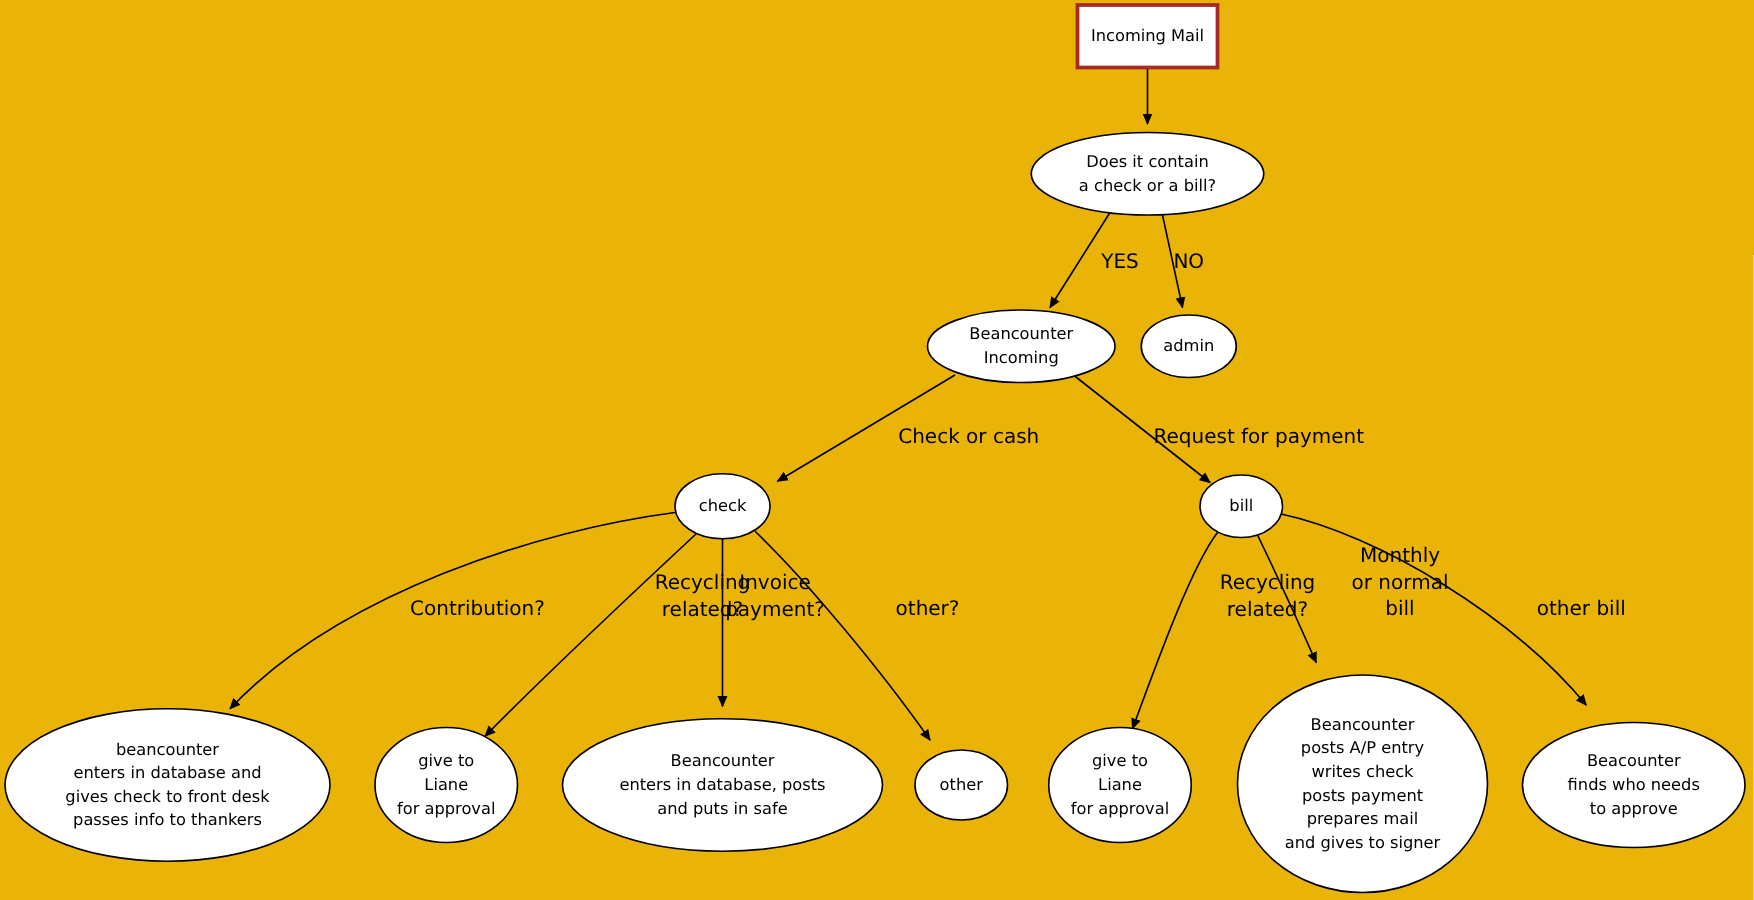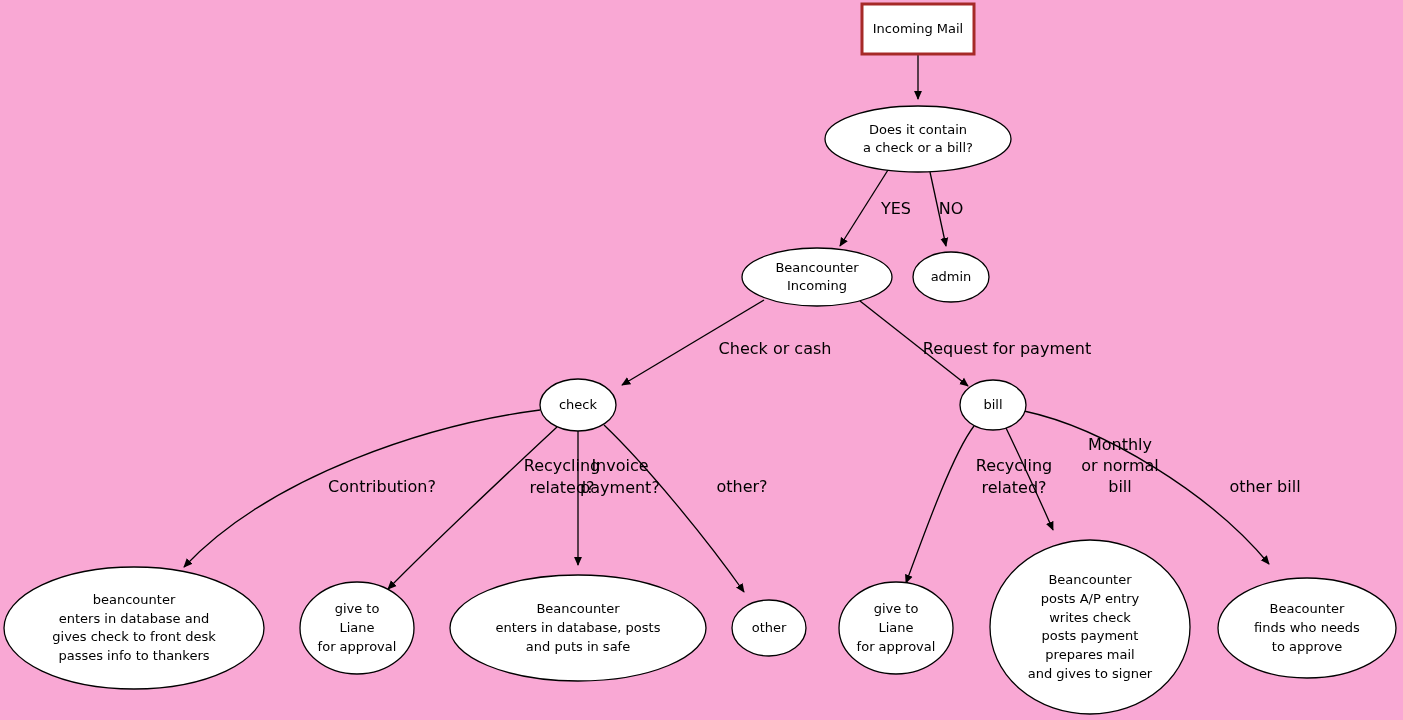--- a/index.html
+++ b/index.html
@@ -4,21 +4,21 @@
 <style>
   html, body {
     margin: 0;
     padding: 0;
     background: #ffffff;
   }
   #canvas {
     position: relative;
     width: 1403px;
     height: 720px;
-    background: #f9a8d4;
+    background: #eab308;
     overflow: hidden;
     font-family: "DejaVu Sans", "Liberation Sans", sans-serif;
   }
   svg#graph {
     display: block;
     width: 1403px;
     height: 720px;
   }
   .node-shape {
     fill: #ffffff;

